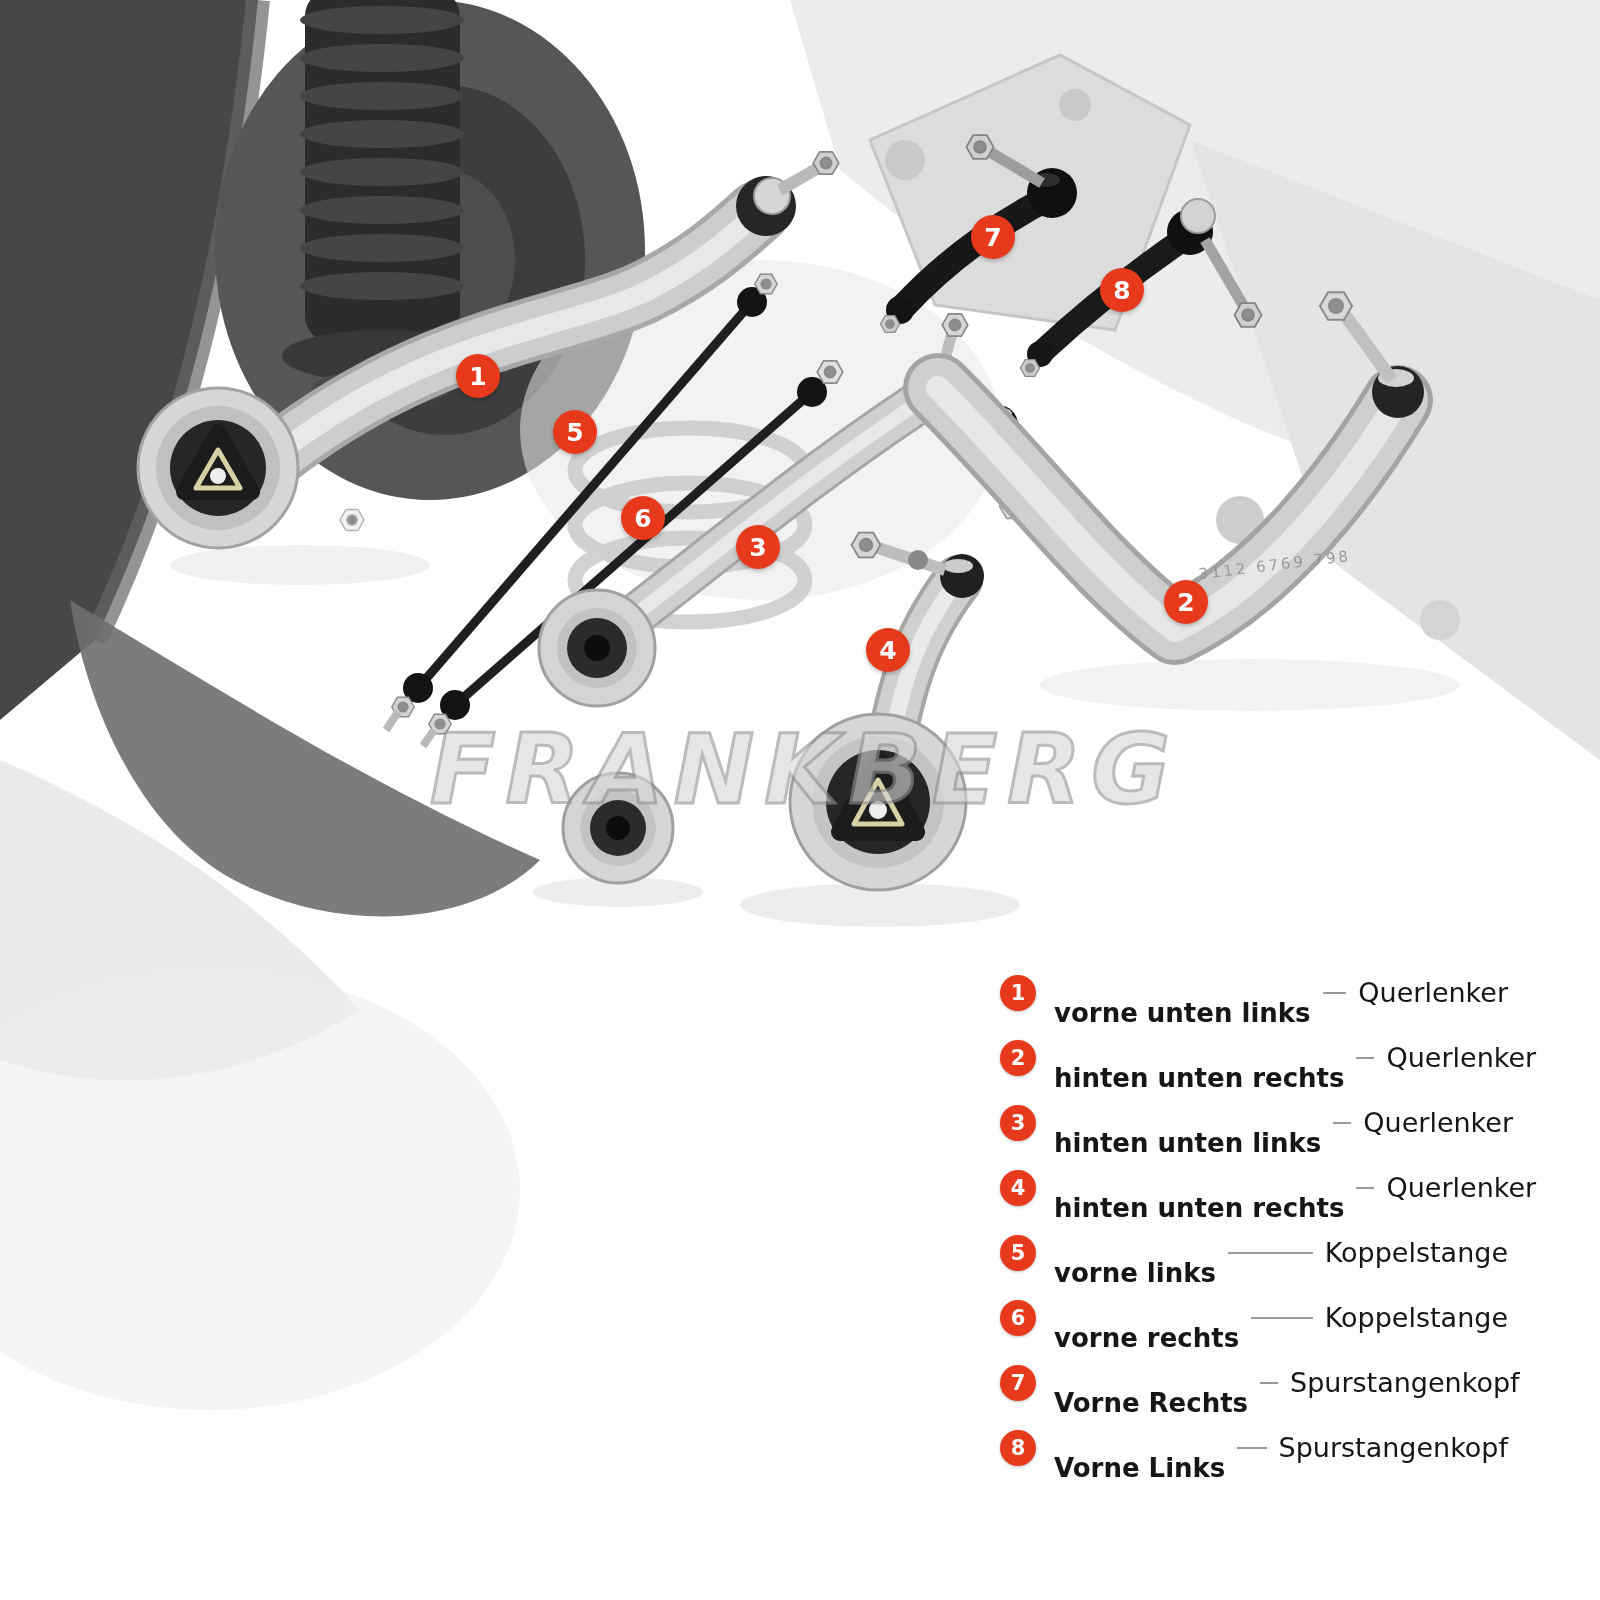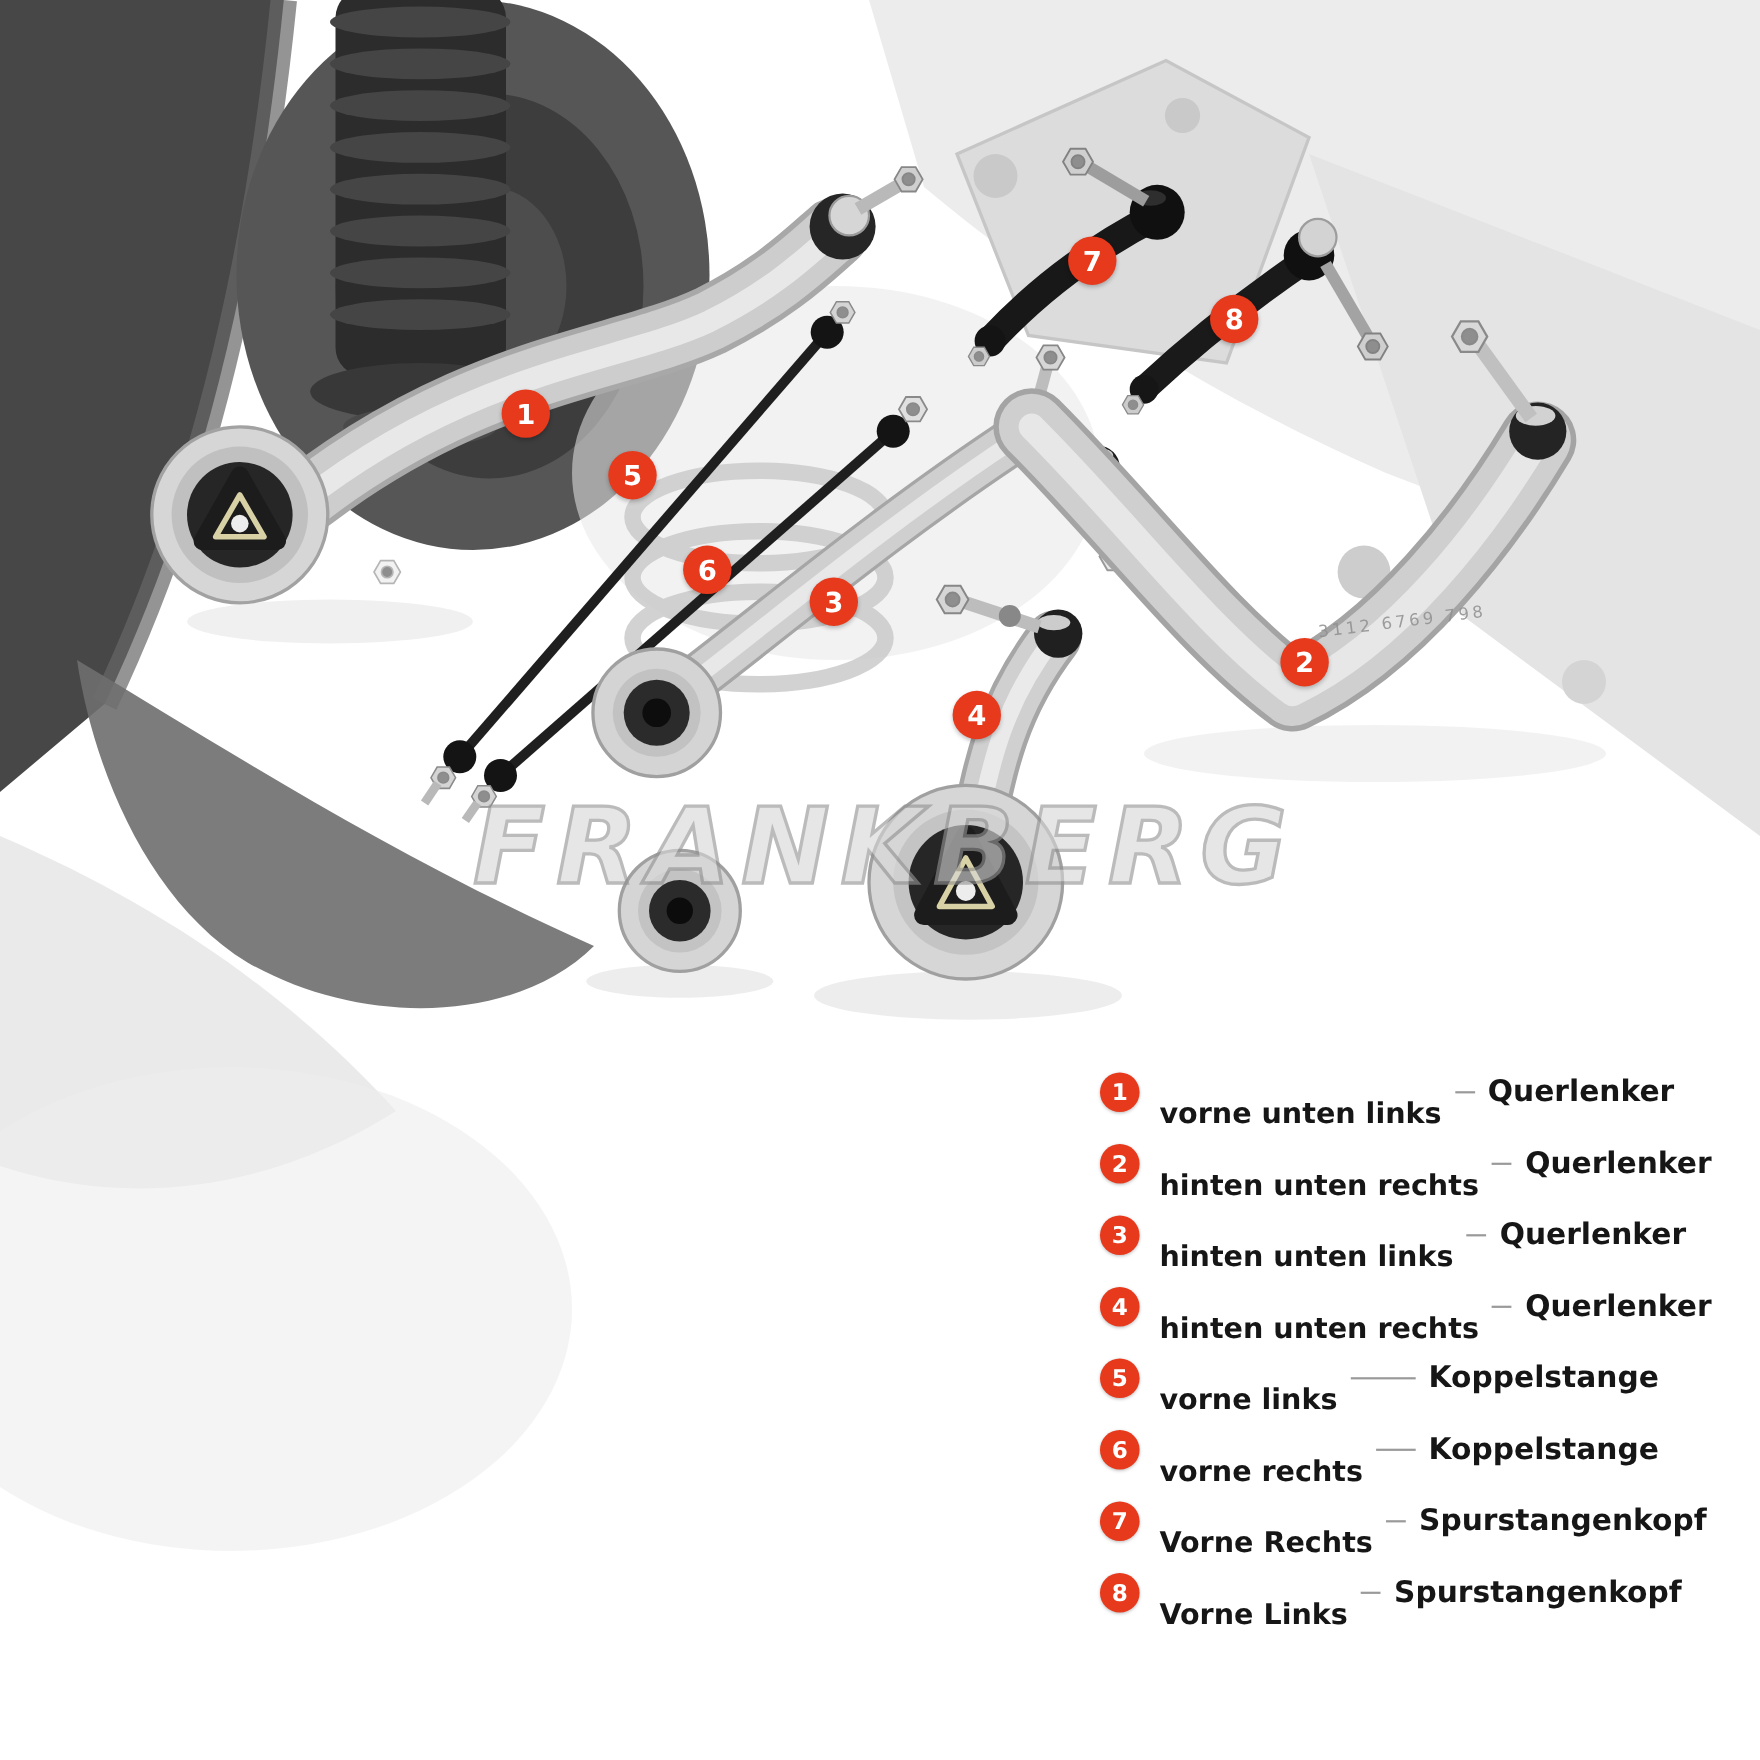--- a/index.html
+++ b/index.html
@@ -50,21 +50,21 @@
   .legend-pos{
     font-size:26px;font-weight:bold;color:var(--legend-text,#161616);
     white-space:nowrap;
     margin-top:40px;
   }
   .legend-line{
     flex:1 1 auto;height:0;border-top:2px solid var(--connector,#9a9a9a);
     margin:0 12px;min-width:18px;
   }
   .legend-part{
-    font-size:27px;font-weight:bold;color:var(--legend-text,#161616);
+    font-size:27px;font-weight:normal;color:var(--legend-text,#161616);
     white-space:nowrap;text-align:center;
   }
 </style>
 </head>
 <body>
 
 <div class="stage">
 
   <svg class="photo" viewBox="0 0 1600 1600" width="1600" height="1600" aria-hidden="true">
     <defs>

